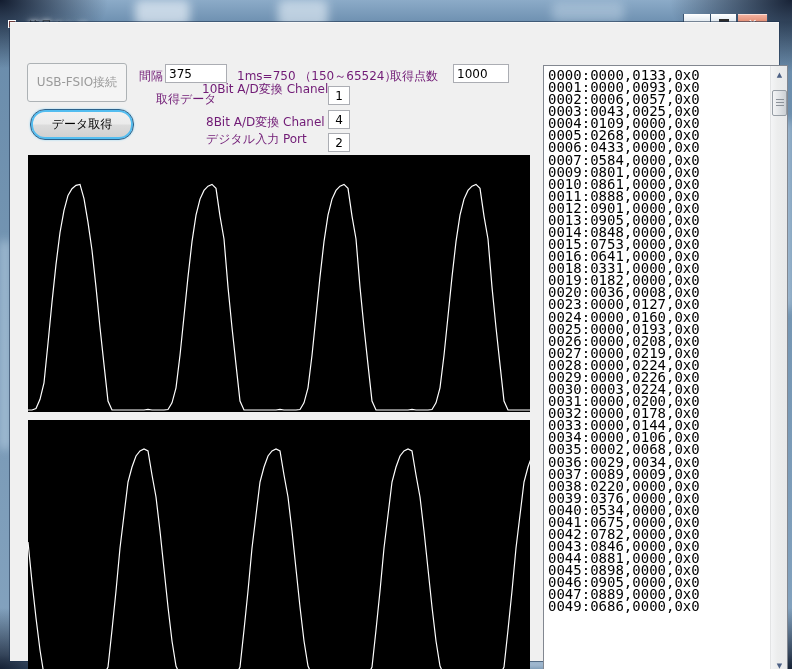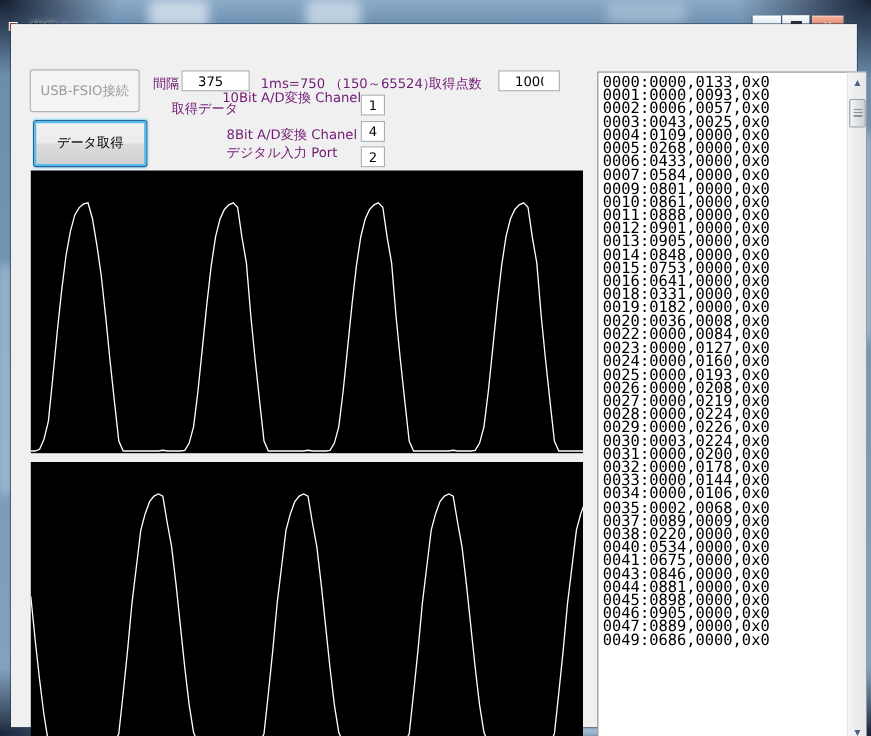--- a/index.html
+++ b/index.html
@@ -42,29 +42,29 @@
   .glyph-min { width:9px; height:3px; background:#2b2b2b; margin-top:6px; }
   .glyph-max { width:10px; height:9px; border:1px solid #2b2b2b; border-top:3px solid #2b2b2b; background:transparent; }
   .glyph-close { color:#fff; font-size:11px; font-weight:bold; line-height:11px; text-shadow:0 1px 1px rgba(70,10,0,.7); }
 
   
   #client { position:absolute; left:10px; top:22px; width:769px; height:639px; background:#f0f0f0;
     box-shadow:0 0 0 1px rgba(28,48,74,.55), inset 0 1px 0 rgba(255,255,255,.5); }
 
   .label { position:absolute; font-size:12px; color:#701a75; white-space:nowrap; }
   .tbox  { position:absolute; height:19px; border:1px solid #abadb3; background:#fff;
-    font-family:"DejaVu Sans","Liberation Sans",sans-serif; font-size:12px; color:#000; padding:0 14px; }
+    font-family:"DejaVu Sans","Liberation Sans",sans-serif; font-size:12px; color:#000; padding:0 3px; }
   .tbox.small { width:22px; text-align:center; padding:0; }
 
   #btn-connect { position:absolute; left:17px; top:41px; width:100px; height:39px;
     background:#f4f4f4; border:1px solid #adb2b5; border-radius:3px; color:#9a9a9a; font-size:12px;
     font-family:"DejaVu Sans","Liberation Sans",sans-serif; }
-  #btn-acquire { position:absolute; left:20px; top:87px; width:104px; height:43px;
+  #btn-acquire { position:absolute; left:20px; top:87px; width:104px; height:31px;
     background:linear-gradient(#f2f2f2, #ebebeb 48%, #dcdcdc 52%, #cfcfcf);
-    border:1px solid #2c628b; border-radius:3px; box-shadow:0 0 0 2px #53bdf0 inset, 0 0 2px #8ad4f5;
+    border:1px solid #2c628b; border-radius:15px; box-shadow:0 0 0 2px #53bdf0 inset, 0 0 2px #8ad4f5;
     color:#000; font-size:12px; font-family:"DejaVu Sans","Liberation Sans",sans-serif; }
 
   .scope { position:absolute; left:18px; background:#000; }
   #scope-upper { top:133px; width:502px; height:257px; }
   #scope-lower { top:398px; width:502px; height:262px; }
   .scope svg { display:block; width:100%; height:100%; }
 
   
   #listbox { position:absolute; left:533px; top:43px; width:245px; height:610px;
     background:#fff; border:1px solid #828790; }
@@ -159,38 +159,40 @@
           <div class="list-line">0010:0861,0000,0x0</div>
           <div class="list-line">0011:0888,0000,0x0</div>
           <div class="list-line">0012:0901,0000,0x0</div>
           <div class="list-line">0013:0905,0000,0x0</div>
           <div class="list-line">0014:0848,0000,0x0</div>
           <div class="list-line">0015:0753,0000,0x0</div>
           <div class="list-line">0016:0641,0000,0x0</div>
           <div class="list-line">0018:0331,0000,0x0</div>
           <div class="list-line">0019:0182,0000,0x0</div>
           <div class="list-line">0020:0036,0008,0x0</div>
-          <div class="list-line">0022:0000,0084,0x0</div>
           <div class="list-line">0023:0000,0127,0x0</div>
           <div class="list-line">0024:0000,0160,0x0</div>
           <div class="list-line">0025:0000,0193,0x0</div>
           <div class="list-line">0026:0000,0208,0x0</div>
           <div class="list-line">0027:0000,0219,0x0</div>
           <div class="list-line">0028:0000,0224,0x0</div>
           <div class="list-line">0029:0000,0226,0x0</div>
           <div class="list-line">0030:0003,0224,0x0</div>
           <div class="list-line">0031:0000,0200,0x0</div>
           <div class="list-line">0032:0000,0178,0x0</div>
           <div class="list-line">0033:0000,0144,0x0</div>
           <div class="list-line">0034:0000,0106,0x0</div>
           <div class="list-line">0035:0002,0068,0x0</div>
+          <div class="list-line">0036:0029,0034,0x0</div>
           <div class="list-line">0037:0089,0009,0x0</div>
           <div class="list-line">0038:0220,0000,0x0</div>
+          <div class="list-line">0039:0376,0000,0x0</div>
           <div class="list-line">0040:0534,0000,0x0</div>
           <div class="list-line">0041:0675,0000,0x0</div>
+          <div class="list-line">0042:0782,0000,0x0</div>
           <div class="list-line">0043:0846,0000,0x0</div>
           <div class="list-line">0044:0881,0000,0x0</div>
           <div class="list-line">0045:0898,0000,0x0</div>
           <div class="list-line">0046:0905,0000,0x0</div>
           <div class="list-line">0047:0889,0000,0x0</div>
           <div class="list-line">0049:0686,0000,0x0</div>
         </div>
       <div id="list-scrollbar">
         <div class="sb-btn" id="sb-up">
             <span>▲</span>

